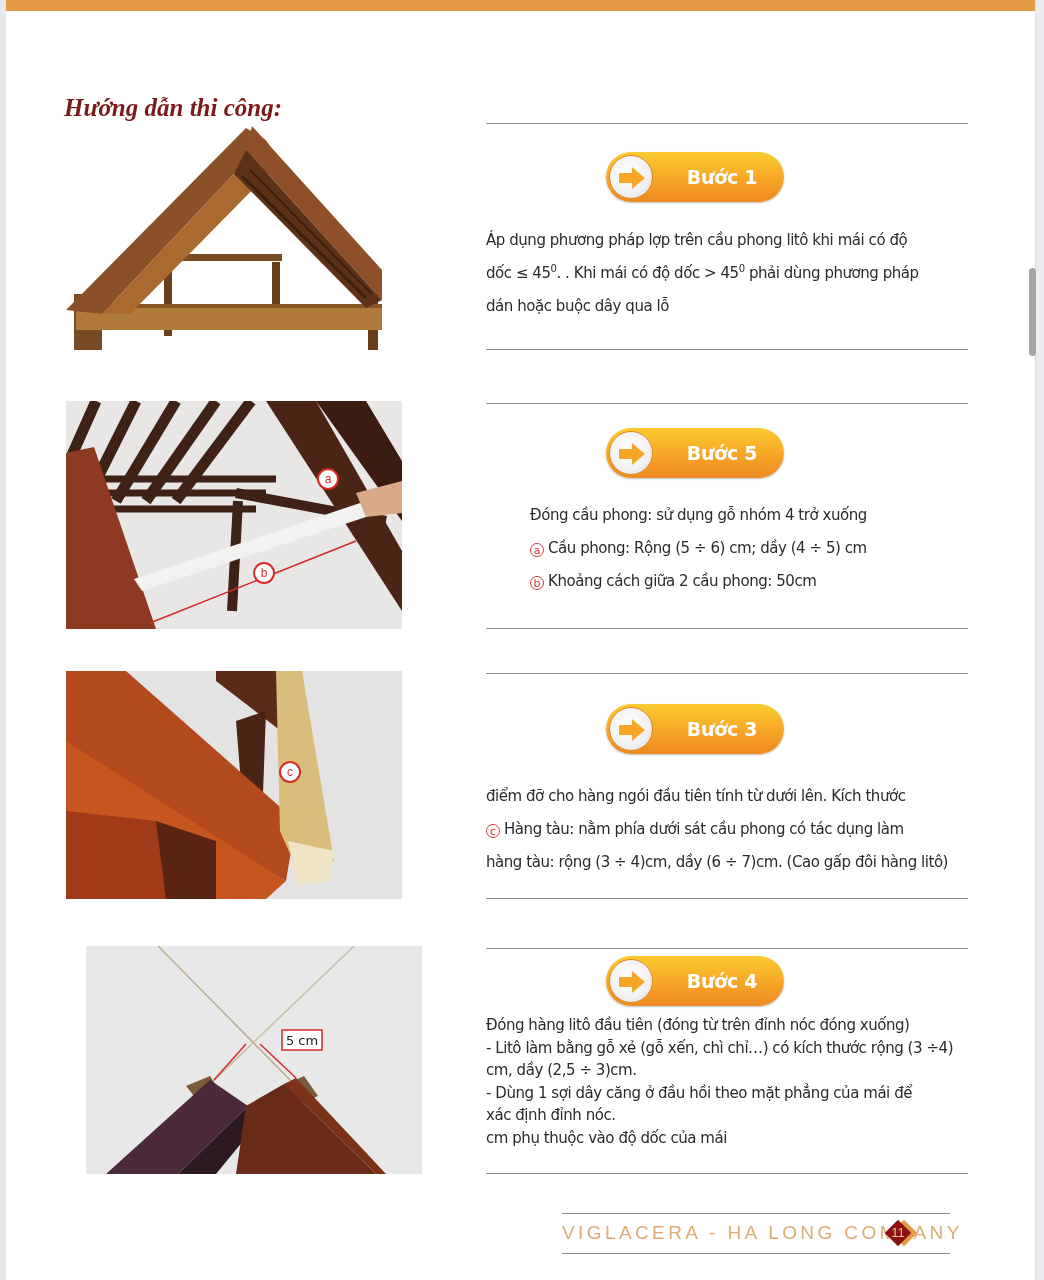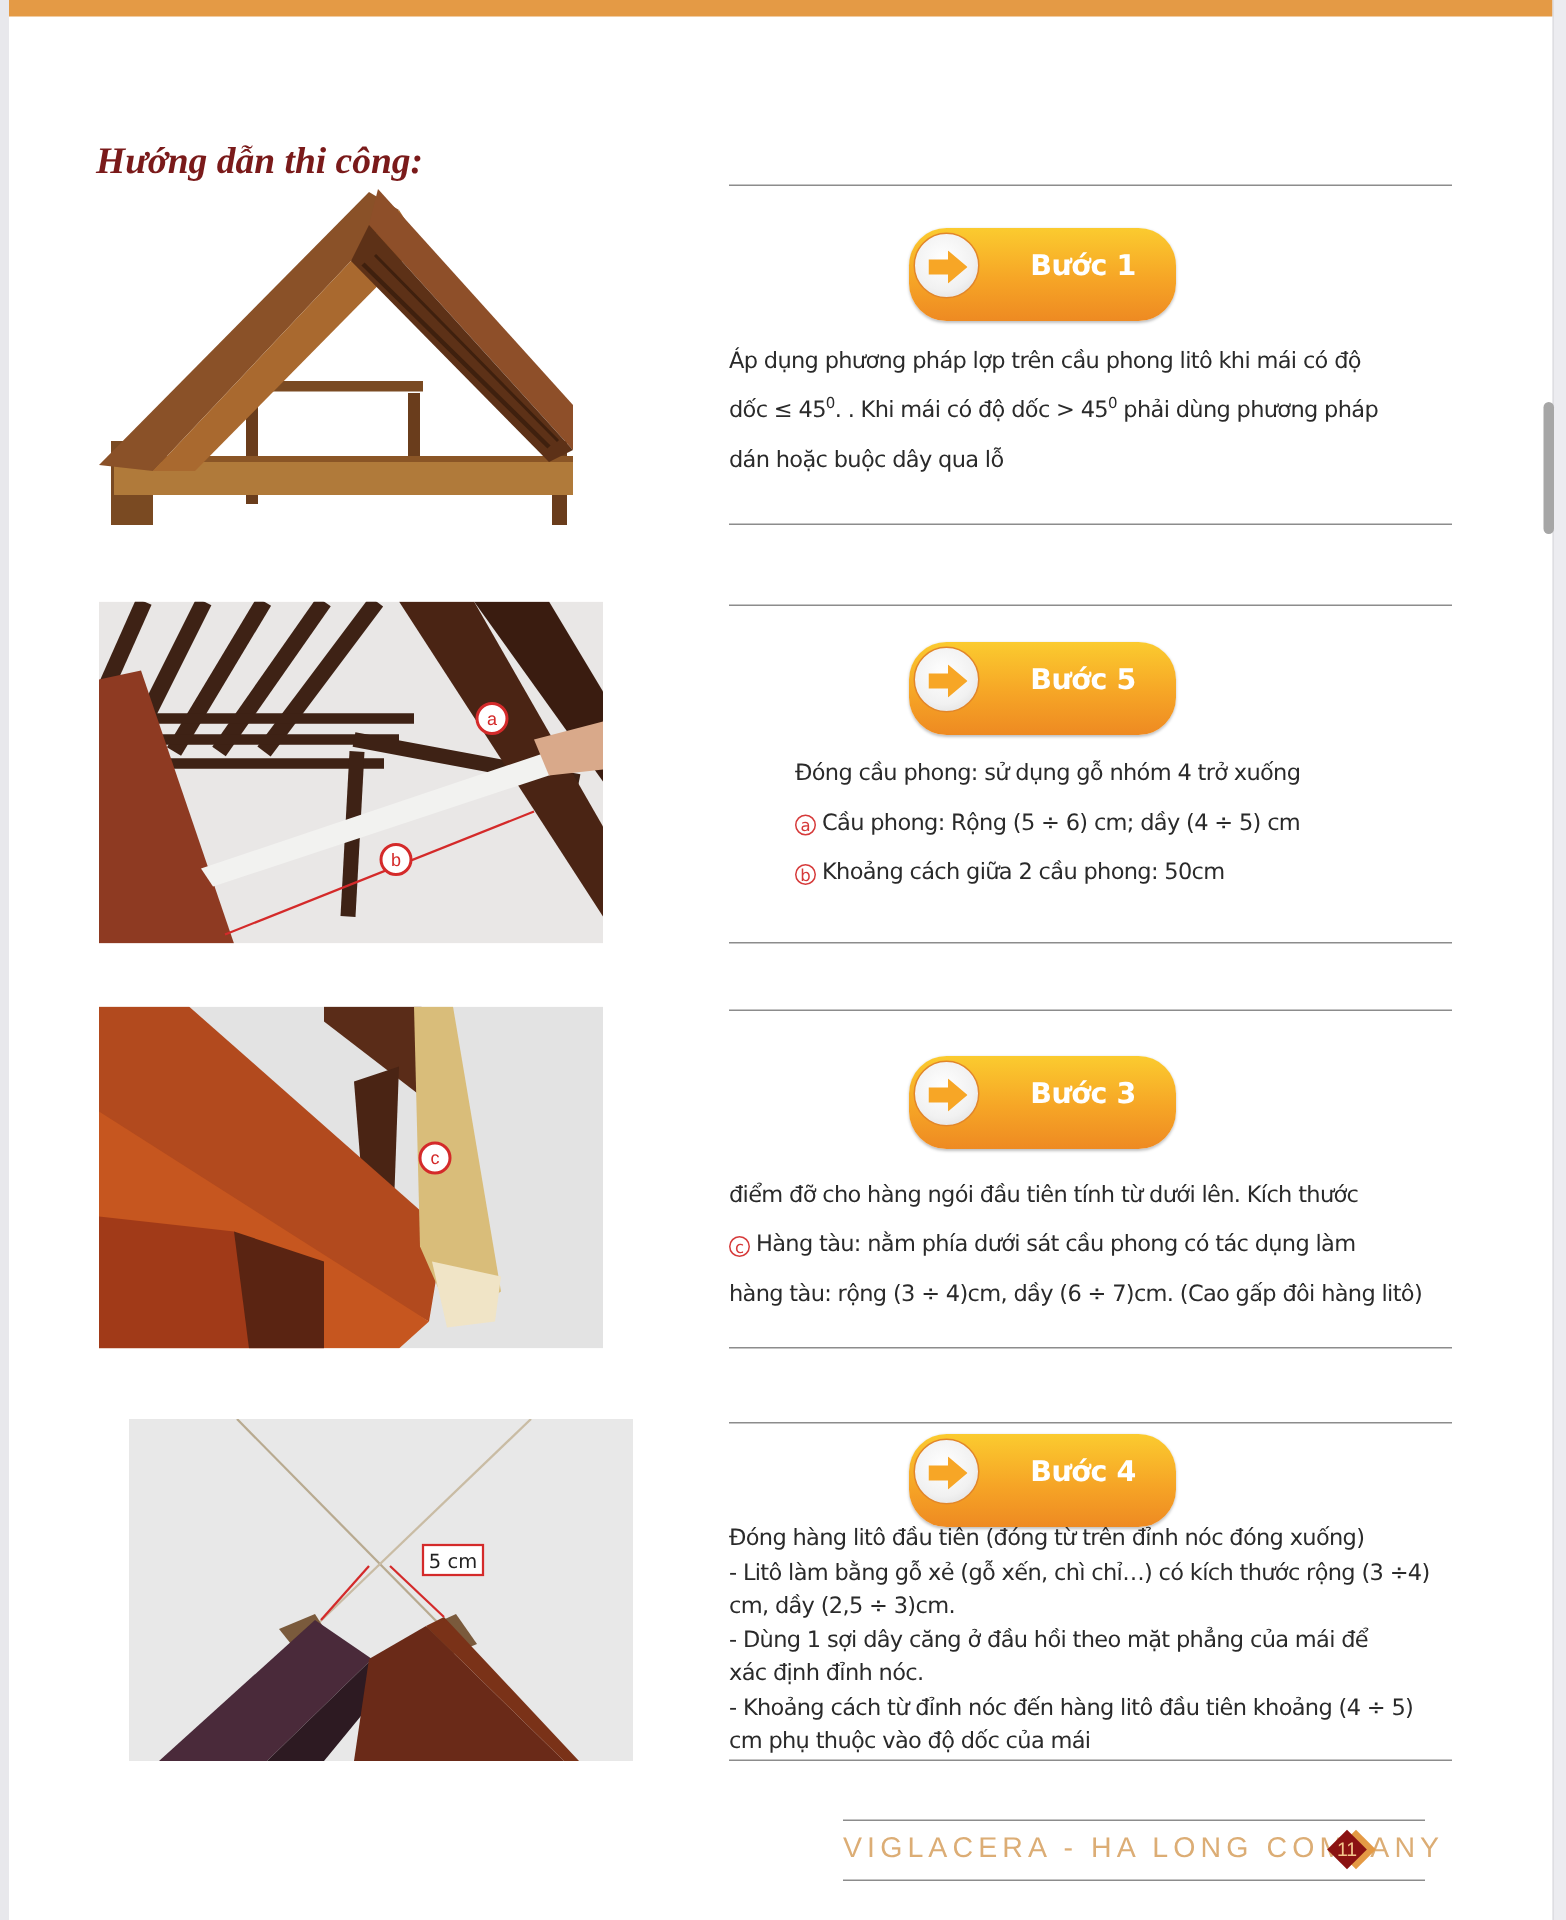--- a/index.html
+++ b/index.html
@@ -4,21 +4,21 @@
 <style>
   html, body { margin:0; padding:0; }
   body { width:1044px; height:1280px; position:relative; background:#ffffff; overflow:hidden; font-family:"Liberation Sans", sans-serif; }
   .left-edge { position:absolute; left:0; top:0; width:6px; height:1280px; background:#e8e8ec; }
   .right-edge { position:absolute; right:0; top:0; width:8px; height:1280px; background:#ececf0; border-left:1px solid #dedee2; }
   .top-bar { position:absolute; left:6px; top:0; width:1030px; height:11px; background:#e49a45; }
   .scroll-thumb { position:absolute; left:1029px; top:268px; width:7px; height:88px; background:#a6a6a6; border-radius:4px; }
   .title { position:absolute; left:64px; top:60px; font-family:"Liberation Serif", serif; font-style:italic; font-weight:bold; font-size:25px; color:#7a1a1a;margin-top:34px; }
   .photo { position:absolute; left:66px; width:336px; height:228px; overflow:hidden; }
   .hr { position:absolute; left:486px; width:482px; height:1px; background:#8c8c8c; }
-  .step-btn { position:absolute; left:606px; width:178px; height:62px; border-radius:25px; background:linear-gradient(180deg,#fbcb2f 0%,#f6a526 55%,#ee8a22 100%); box-shadow:0 1px 2px rgba(0,0,0,0.25); cursor:pointer; }
+  .step-btn { position:absolute; left:606px; width:178px; height:50px; border-radius:25px; background:linear-gradient(180deg,#fbcb2f 0%,#f6a526 55%,#ee8a22 100%); box-shadow:0 1px 2px rgba(0,0,0,0.25); cursor:pointer; }
   .step-btn .circle { position:absolute; left:3px; top:3px; width:44px; height:44px; border-radius:50%; background:radial-gradient(circle at 45% 40%,#ffffff 0%,#f1f1f1 60%,#d8d8d8 100%); border:1px solid #e2862a; box-sizing:border-box; }
   .step-btn .circle svg { position:absolute; left:9px; top:11px; }
   .step-btn .label { position:absolute; left:64px; right:10px; top:0; line-height:50px; text-align:center; color:#ffffff; font-weight:bold; font-size:19px; font-family:"DejaVu Sans", sans-serif; letter-spacing:-0.3px; }
   .body-text { position:absolute; left:486px; width:490px; font-family:"DejaVu Sans", sans-serif; font-size:15px; color:#2a2a2a; letter-spacing:-0.45px; }
   .body-text .line { display:block; white-space:nowrap; }
   .s1 .line, .s3 .line { height:33px; line-height:33px; }
   .s2 .line { height:33px; line-height:33px; }
   .s4 .line { height:22.5px; line-height:22.5px; }
   .marker { display:inline-block; width:14px; height:14px; border:1.5px solid #d63a3a; border-radius:50%; color:#d63a3a; font-size:11px; line-height:13px; text-align:center; margin-right:4px; vertical-align:-1px; box-sizing:border-box; letter-spacing:0; }
   sup { font-size:10px; vertical-align:6px; line-height:0; }
@@ -179,21 +179,20 @@
       </svg>
   </span>
   <span class="label">Bước 4</span>
 </div>
 <div class="body-text s4" style="top:1014px;">
   <span class="line">Đóng hàng litô đầu tiên (đóng từ trên đỉnh nóc đóng xuống)</span>
   <span class="line">- Litô làm bằng gỗ xẻ (gỗ xến, chì chỉ…) có kích thước rộng (3 ÷4)</span>
   <span class="line">cm, dầy (2,5 ÷ 3)cm.</span>
   <span class="line">- Dùng 1 sợi dây căng ở đầu hồi theo mặt phẳng của mái để</span>
   <span class="line">xác định đỉnh nóc.</span>
-  <span class="line">- Khoảng cách từ đỉnh nóc đến hàng litô đầu tiên khoảng (4 ÷ 5)</span>
   <span class="line">cm phụ thuộc vào độ dốc của mái</span>
 </div>
 <div class="hr" style="top:1173px;"></div>
 
 <div class="footer-line" style="top:1213px;"></div>
 <div class="footer-text">VIGLACERA - HA LONG COMPANY</div>
 <div class="page-badge">
   <span class="back"></span>
   <span class="front"></span>
   <span class="num">11</span>

